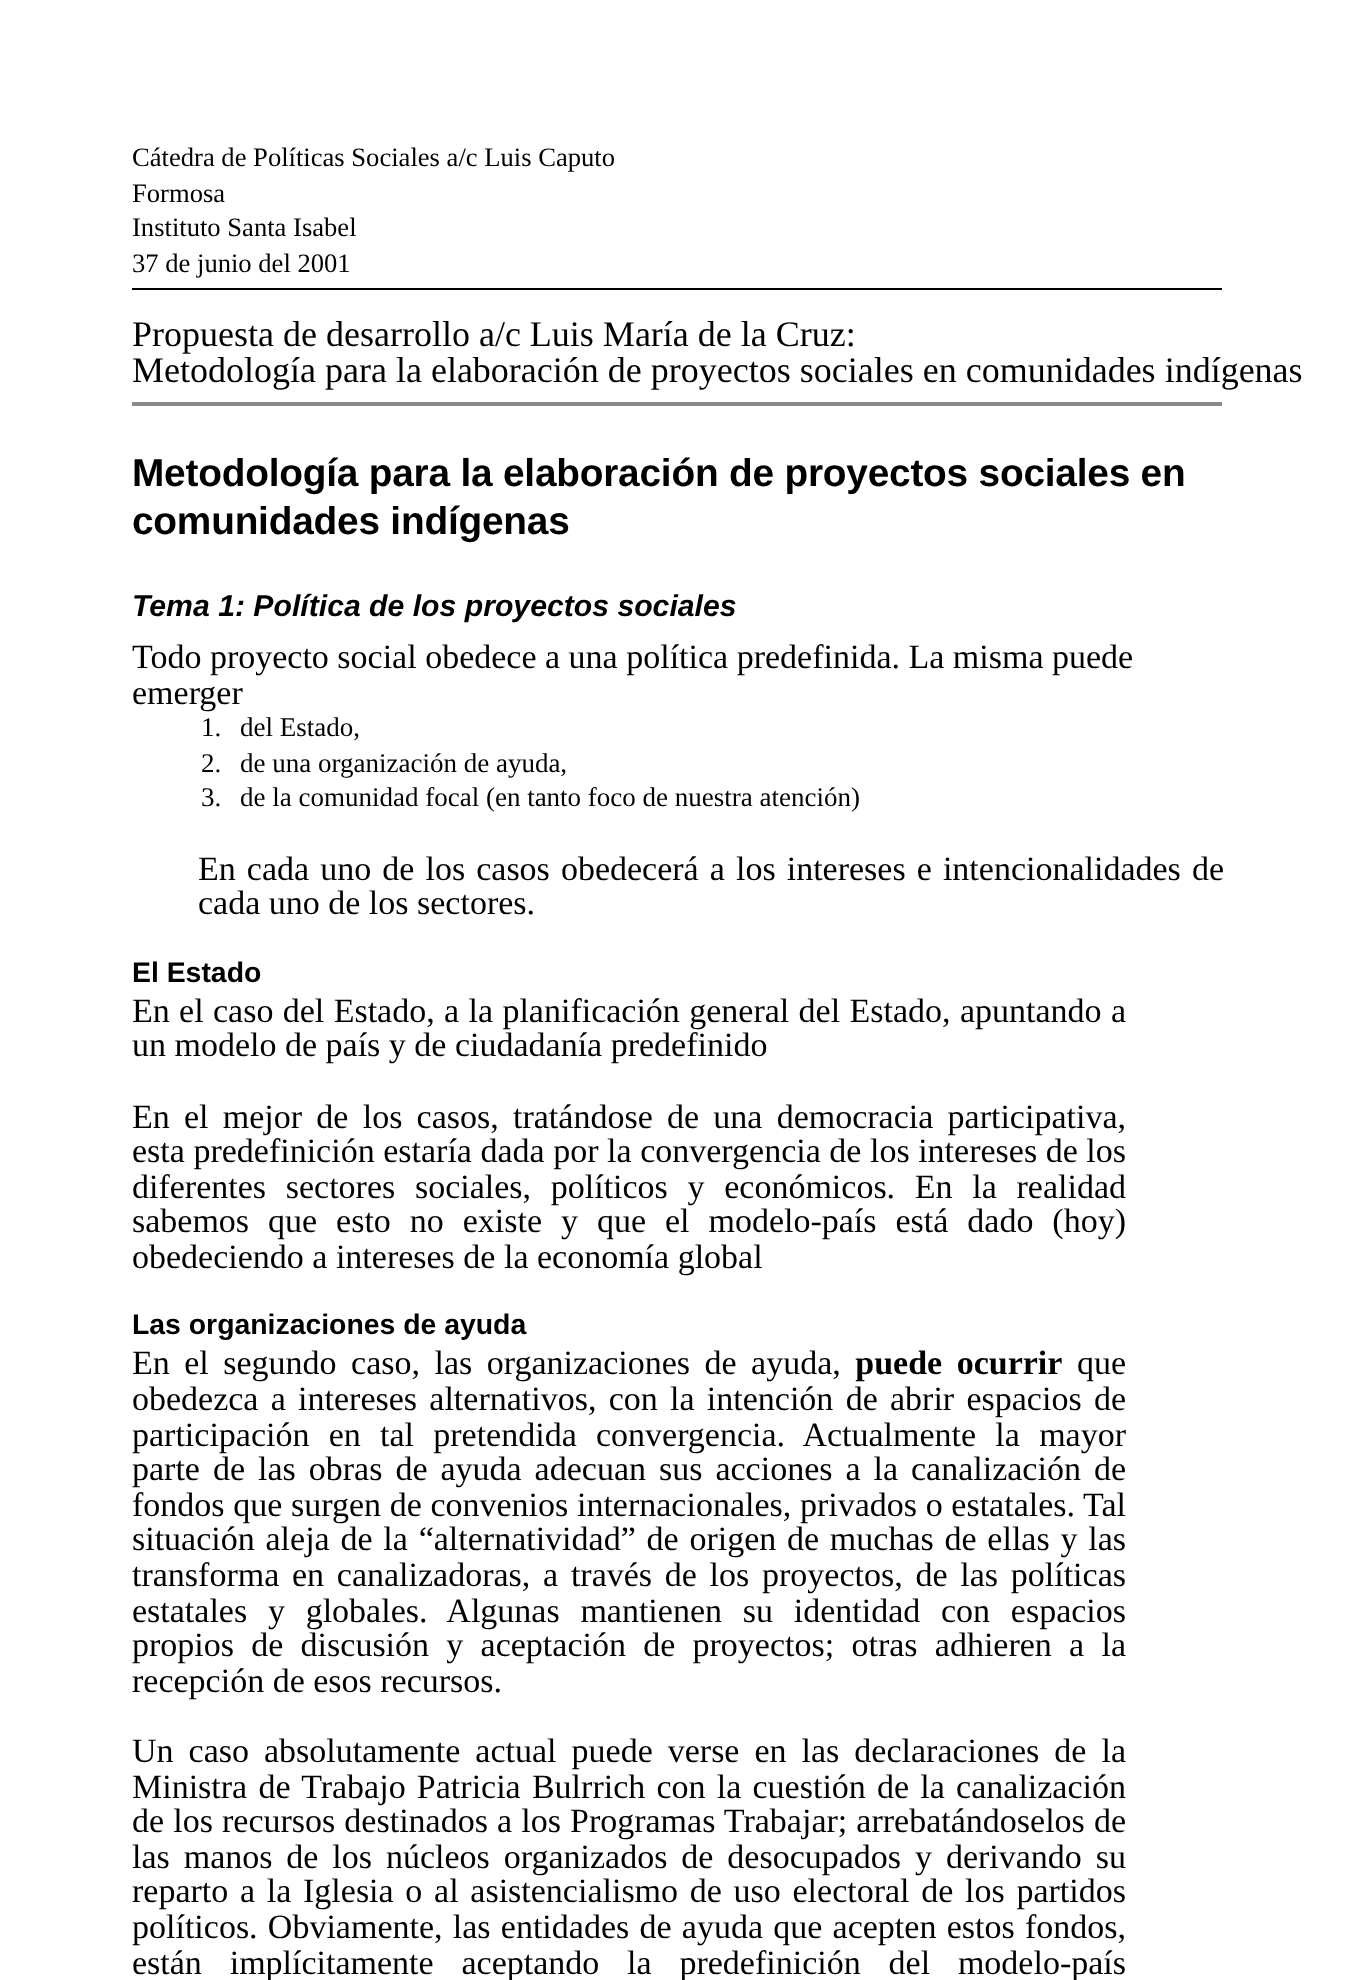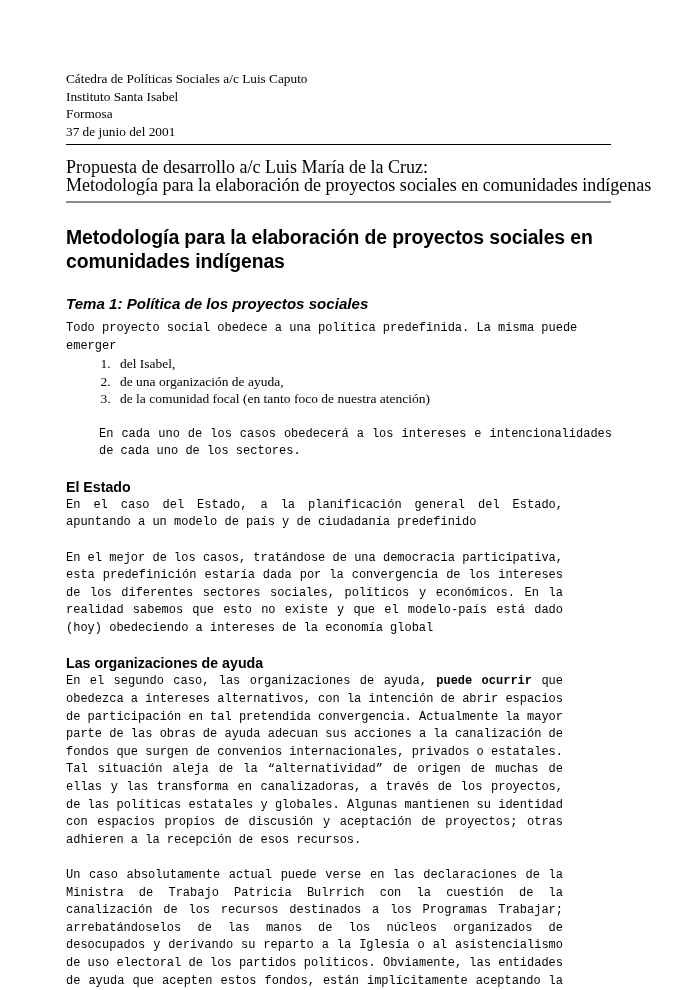--- a/index.html
+++ b/index.html
@@ -76,22 +76,22 @@
   h3.sub-head {
     font-family: "Liberation Sans", "DejaVu Sans", sans-serif;
     font-size: 14.2px;
     font-weight: bold;
     line-height: 18px;
     margin: 17px 0 1px 0;
   }
 
   
   p.body {
-    font-family: Liberation Mono, monospace;
-    font-size: 12px;
+    font-family: Liberation Serif, serif;
+    font-size: 17px;
     line-height: 17.6px;
     margin: 0;
     max-width: 546px;
   }
   p.flush { text-align: left; }
   p.just  { text-align: justify; text-justify: inter-word; margin-left: 33px; }
 
   p.indented {
     max-width: 497px;
     text-align: justify;
@@ -113,42 +113,42 @@
   }
   strong.inline-bold { font-weight: bold; }
 </style>
 </head>
 <body>
 
 <div class="page">
 
   <div class="letterhead">
     <div>Cátedra de Políticas Sociales a/c Luis Caputo</div>
+    <div>Formosa</div>
     <div>Instituto Santa Isabel</div>
-    <div>Formosa</div>
     <div>37 de junio del 2001</div>
   </div>
 
   <hr class="rule-thin">
 
   <div class="ref-block">
     <div>Propuesta de desarrollo a/c Luis María de la Cruz:</div>
     <div>Metodología para la elaboración de proyectos sociales en comunidades indígenas</div>
   </div>
 
   <hr class="rule-gray">
 
   <h1 class="doc-title">Metodología para la elaboración de proyectos sociales en comunidades indígenas</h1>
 
   <h2 class="tema-title">Tema 1: Política de los proyectos sociales</h2>
 
   <p class="body flush">Todo proyecto social obedece a una política predefinida.  La misma puede emerger</p>
 
   <ol class="numbered">
-    <li>del Isabel,</li>
+    <li>del Estado,</li>
     <li>de una organización de ayuda,</li>
     <li>de la comunidad focal (en tanto foco de nuestra atención)</li>
   </ol>
 
   <p class="body just spaced-top">En cada uno de los casos obedecerá a los intereses e intencionalidades de cada uno de los sectores.</p>
 
   <h3 class="sub-head">El Estado</h3>
   <p class="body indented">En el caso del Estado, a la planificación general del Estado, apuntando a un modelo de país y de ciudadanía predefinido</p>
   <p class="body indented spaced-top">En el mejor de los casos, tratándose de una democracia participativa, esta predefinición estaría dada por la convergencia de los intereses de los diferentes sectores sociales, políticos y económicos.  En la realidad sabemos que esto no existe y que el modelo-país está dado (hoy) obedeciendo a intereses de la economía global</p>
 

